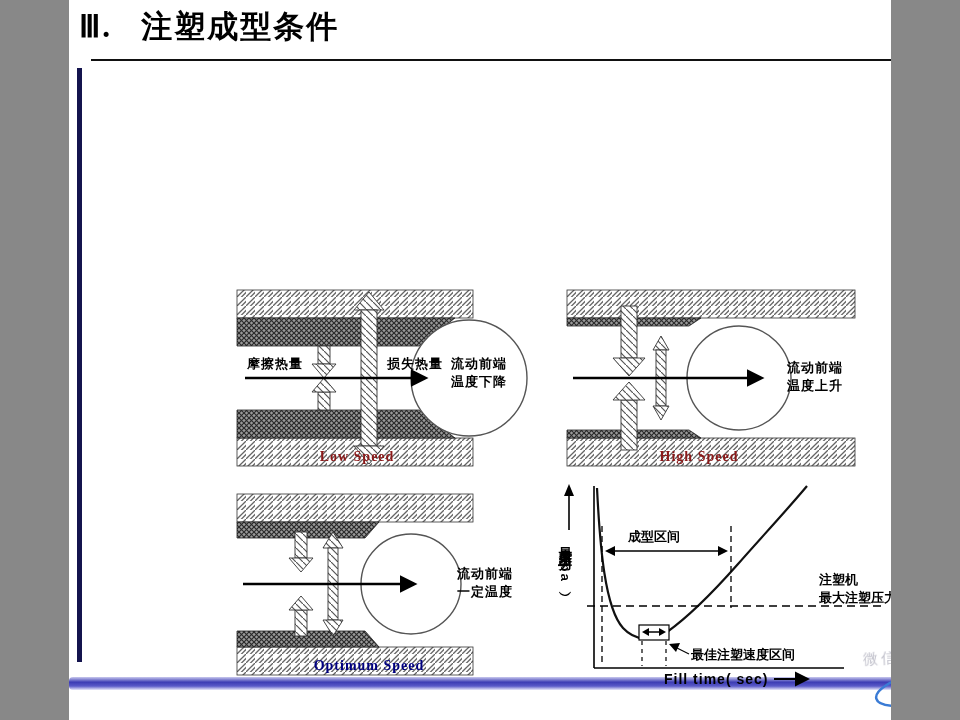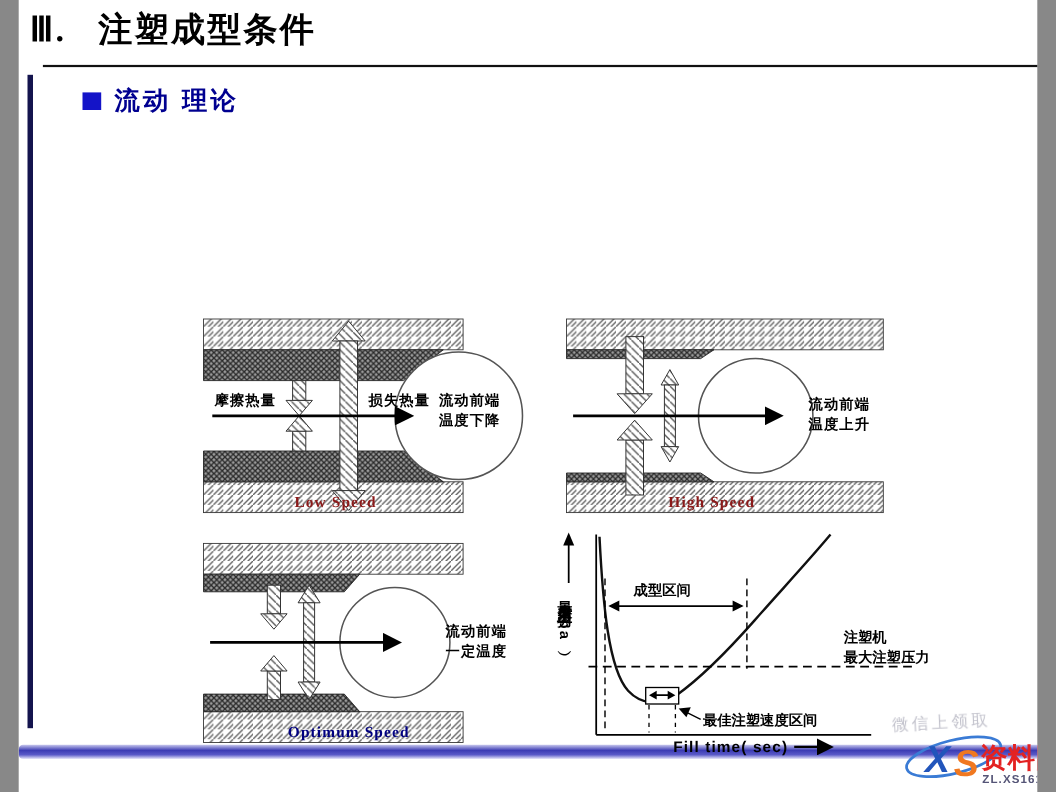--- a/index.html
+++ b/index.html
@@ -1,17 +1,17 @@
 <!DOCTYPE html>
 <html><head>
 <meta charset="utf-8">
 <style>
   html,body{margin:0;padding:0;background:#888;}
   .slide{
-    position:relative;width:926px;height:720px;background:#ffffff;
+    position:relative;width:822px;height:720px;background:#ffffff;
     font-family:"Liberation Sans",sans-serif;overflow:hidden;margin:0 auto;
   }
   .abs{position:absolute;}
   
   .title{
     left:10px;top:6px;font-size:31px;font-weight:800;color:#000;
     letter-spacing:2px;white-space:pre;font-family:"Liberation Serif",serif;
   }
   .title-rule{left:22px;top:59px;width:934px;height:2px;background:#111;}
   .left-bar{left:8px;top:68px;width:5px;height:594px;background:#14144e;}
@@ -75,24 +75,20 @@
       <marker id="ah" viewBox="0 0 10 10" refX="8" refY="5" markerWidth="7" markerHeight="7" orient="auto">
         <path d="M0,0 L10,5 L0,10 z" fill="#000"></path>
       </marker>
     </defs>
   </svg>
 
   <div class="abs title">Ⅲ.   注塑成型条件</div>
   <div class="abs title-rule"></div>
   <div class="abs left-bar"></div>
 
-  <div class="abs section">
-    <span class="bullet"></span>
-    <span class="section-label">流动 理论</span>
-  </div>
 
 
 
 
   <svg class="abs d1" width="320" height="180" viewBox="0 0 320 180">
     <g>
       <rect x="18" y="2" width="236" height="28" fill="url(#hL)" stroke="#333" stroke-width="0.8"></rect>
       <rect x="18" y="150" width="236" height="28" fill="url(#hL)" stroke="#333" stroke-width="0.8"></rect>
       <polygon points="18,30 236,30 200,58 18,58" fill="url(#hD)" stroke="#222" stroke-width="0.8"></polygon>
       <polygon points="18,122 200,122 236,150 18,150" fill="url(#hD)" stroke="#222" stroke-width="0.8"></polygon>

